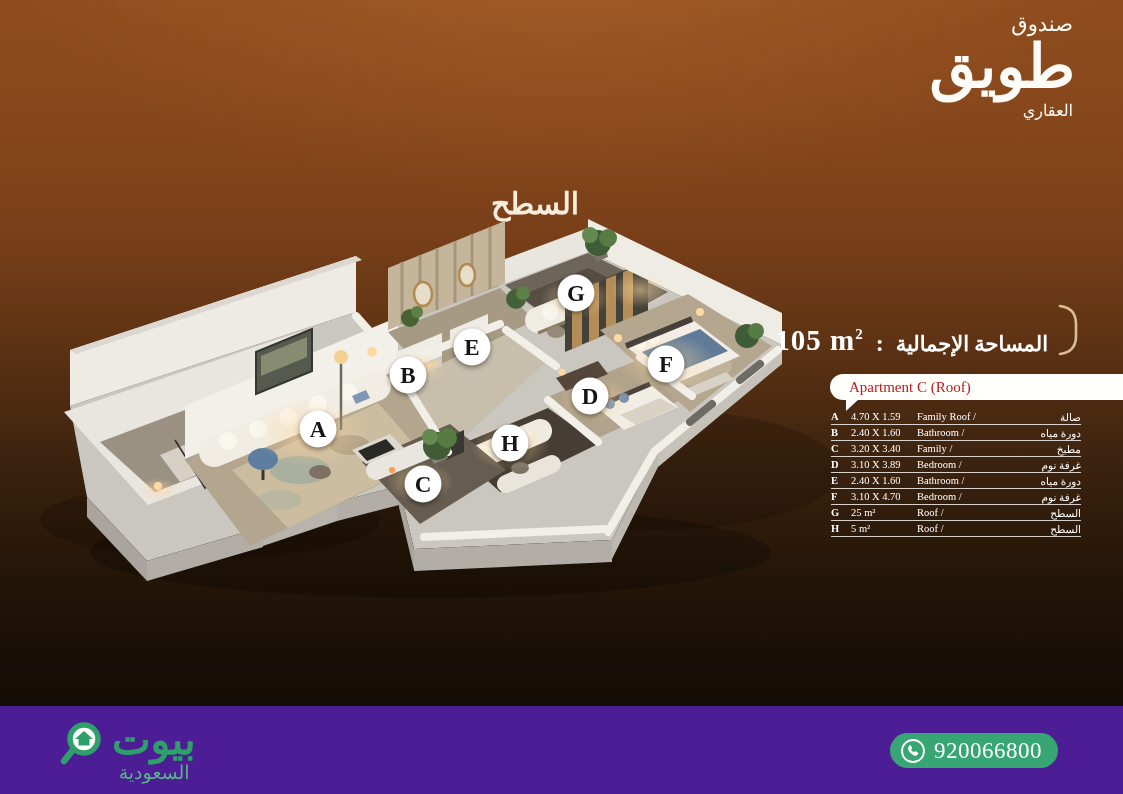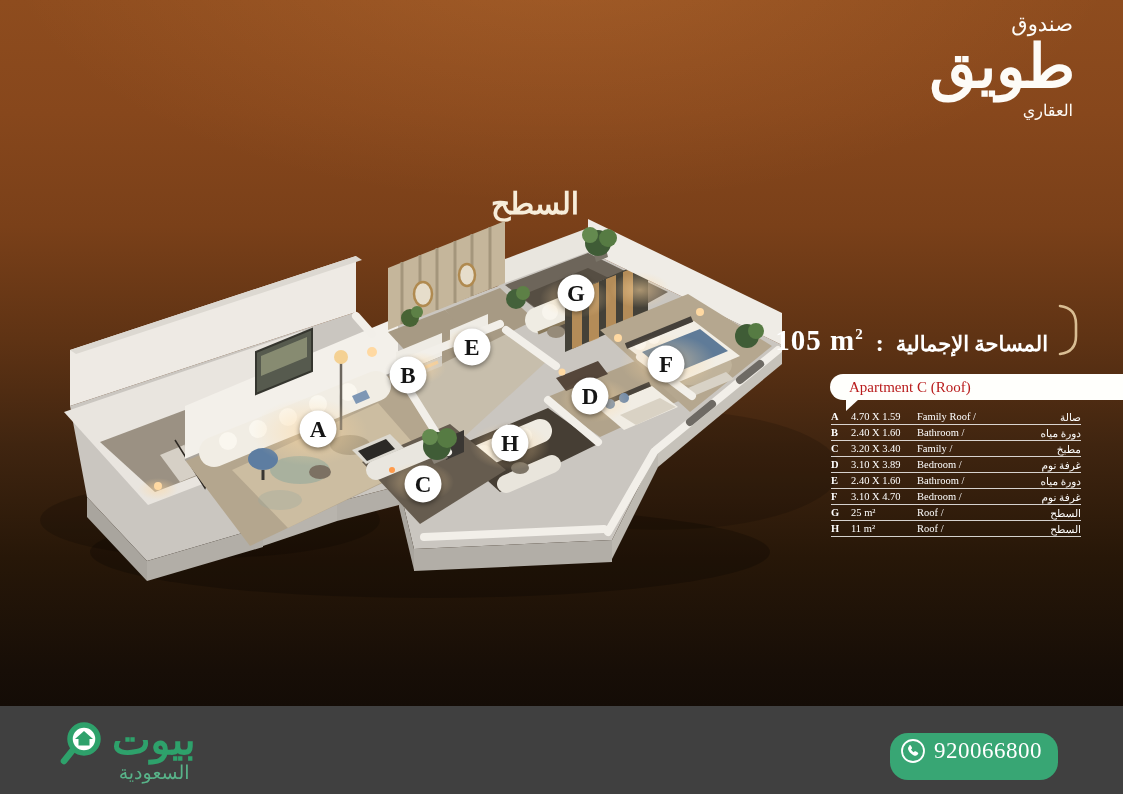--- a/index.html
+++ b/index.html
@@ -62,29 +62,29 @@
     display:flex;align-items:center;height:15px;
     border-bottom:1px solid rgba(255,255,255,.8);
     font-size:10.5px;
   }
   .trow:first-child{border-top:none;}
   .c-letter{flex:0 0 20px;font-weight:700;}
   .c-dim{flex:0 0 66px;}
   .c-en{flex:1 1 auto;}
   .c-ar{flex:0 0 auto;text-align:center;direction:rtl;}
   
-  .footer{position:absolute;left:0;top:706px;width:1123px;height:88px;background:#404040;}
+  .footer{position:absolute;left:0;top:706px;width:1123px;height:88px;background:#4c1d95;}
   .bayut{position:absolute;left:58px;top:14px;display:flex;align-items:flex-start;gap:6px;}
   .bayut-text{display:flex;flex-direction:column;align-items:flex-end;line-height:1;}
   .bayut-main{font-size:41px;font-weight:700;color:#2ea16b;}
   .bayut-sub{font-size:19px;color:#58b389;margin-top:2px;margin-right:6px;}
   .phone-pill{
     position:absolute;right:65px;top:27px;height:35px;border-radius:18px;
     background:#38a674;display:flex;align-items:center;gap:8px;
-    padding:0 16px 12px 10px;color:#ffffff;
+    padding:0 16px 0 10px;color:#ffffff;
   }
   .phone-number{font-size:23px;letter-spacing:.5px;}
 </style>
 </head>
 <body>
 
 <div class="stage">
   <div class="bg"></div>
 
   <div class="brand" dir="rtl">
@@ -354,21 +354,21 @@
         <span class="c-ar" dir="rtl">غرفة نوم</span>
       </div>
       <div class="trow">
         <span class="c-letter">G</span>
         <span class="c-dim">25 m²</span>
         <span class="c-en">Roof /</span>
         <span class="c-ar" dir="rtl">السطح</span>
       </div>
       <div class="trow">
         <span class="c-letter">H</span>
-        <span class="c-dim">11 m²</span>
+        <span class="c-dim">5 m²</span>
         <span class="c-en">Roof /</span>
         <span class="c-ar" dir="rtl">السطح</span>
       </div>
     </div>
 
   <div class="footer">
     <div class="bayut">
       <svg width="48" height="52" viewBox="0 0 48 52">
         <circle cx="26" cy="19" r="14" fill="#ffffff" stroke="#2ea16b" stroke-width="5.5"></circle>
         <path d="M26,11 l9,8 h-3.5 v6.5 h-11 v-6.5 h-3.5 Z" fill="#2ea16b"></path>

